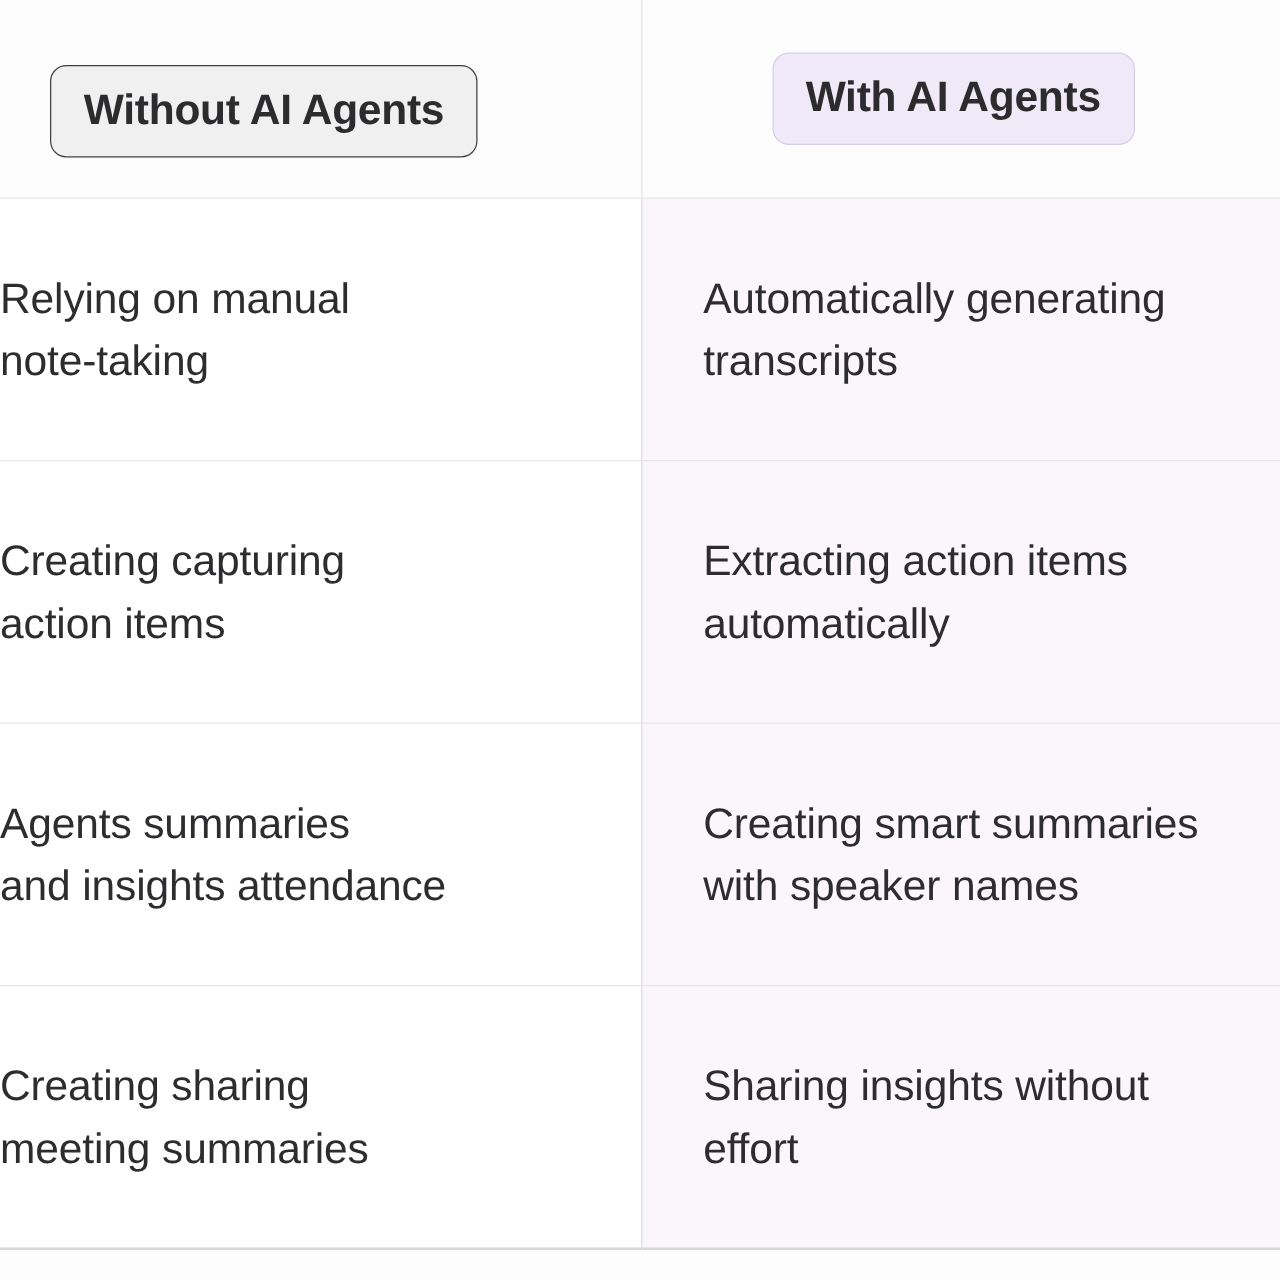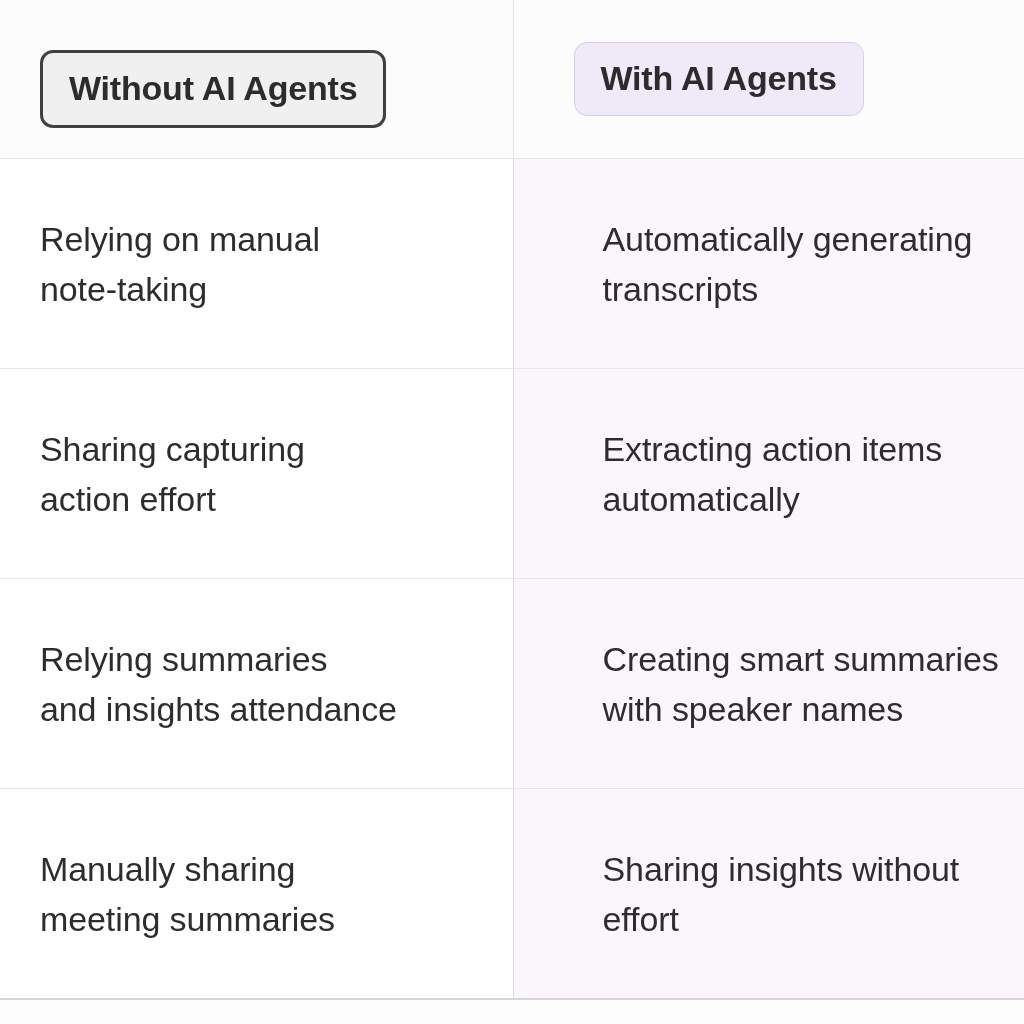--- a/index.html
+++ b/index.html
@@ -58,29 +58,29 @@
     letter-spacing: -0.2px;
     color: #2c2c2e;
     padding: 18px 26px 20px 26px;
     border-radius: 13px;
     white-space: nowrap;
     box-sizing: border-box;
   }
 
   .pill-plain {
     background: #f0f0f0;
-    border: 3px solid #404040;
+    border: 1px solid #404040;
     margin-left: 58px;
     margin-top: 20px;
   }
 
   .pill-accent {
     background: #efe9f8;
     border: 1px solid #d8cdea;
-    margin-left: 60px;
+    margin-left: 104px;
   }
 
   
   tbody td {
     height: 207px;
     vertical-align: middle;
     border-bottom: 1px solid #e6e6e8;
     font-size: 34px;
     line-height: 50px;
     letter-spacing: -0.1px;
@@ -99,21 +99,21 @@
     padding-left: 18px;
     padding-right: 10px;
   }
 
   td.cell-right {
     background: #faf6fb;
     padding-left: 49px;
     padding-right: 10px;
   }
 
-  .cell-text { display: block; margin-left: 40px; }
+  .cell-text { display: block; }
   .cell-text .line { display: block; }
 </style>
 </head>
 <body>
 
 <div id="viewport">
 
   <table class="comparison-table">
     <colgroup>
       <col class="col-left">
@@ -144,51 +144,51 @@
           <span class="cell-text">
             <span class="line">Automatically generating</span>
             <span class="line">transcripts</span>
           </span>
         </td>
       </tr>
 
       <tr>
         <td class="cell-left">
           <span class="cell-text">
-            <span class="line">Sharing capturing</span>
-            <span class="line">action effort</span>
+            <span class="line">Creating capturing</span>
+            <span class="line">action items</span>
           </span>
         </td>
         <td class="cell-right">
           <span class="cell-text">
             <span class="line">Extracting action items</span>
             <span class="line">automatically</span>
           </span>
         </td>
       </tr>
 
       <tr>
         <td class="cell-left">
           <span class="cell-text">
-            <span class="line">Relying summaries</span>
+            <span class="line">Agents summaries</span>
             <span class="line">and insights attendance</span>
           </span>
         </td>
         <td class="cell-right">
           <span class="cell-text">
             <span class="line">Creating smart summaries</span>
             <span class="line">with speaker names</span>
           </span>
         </td>
       </tr>
 
       <tr>
         <td class="cell-left">
           <span class="cell-text">
-            <span class="line">Manually sharing</span>
+            <span class="line">Creating sharing</span>
             <span class="line">meeting summaries</span>
           </span>
         </td>
         <td class="cell-right">
           <span class="cell-text">
             <span class="line">Sharing insights without</span>
             <span class="line">effort</span>
           </span>
         </td>
       </tr>

